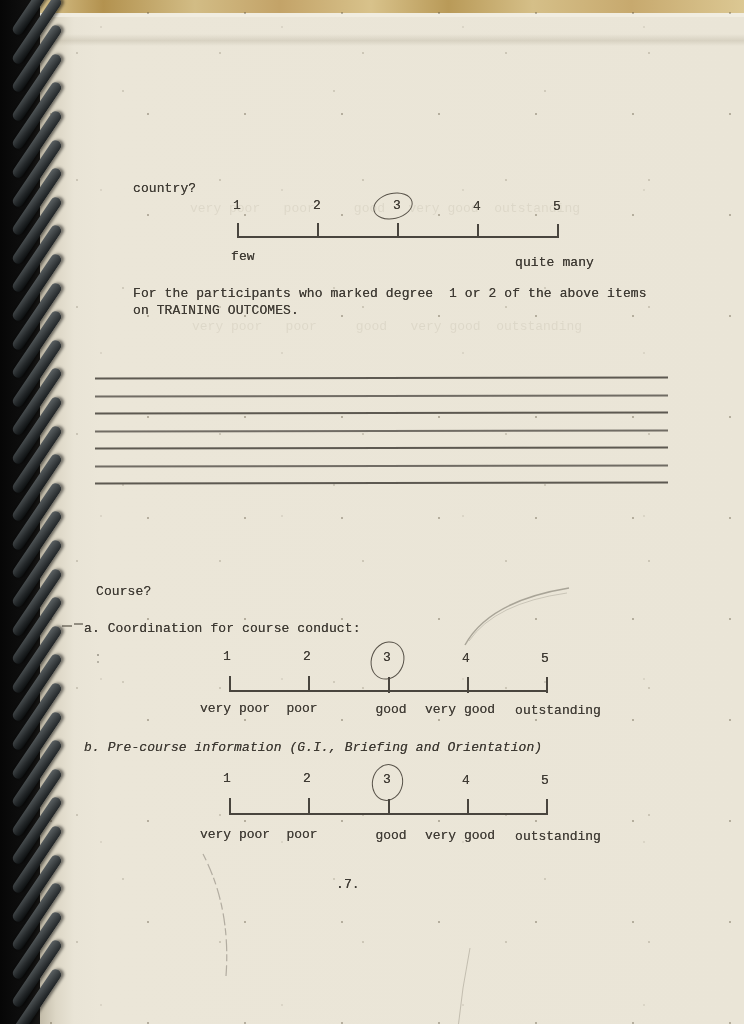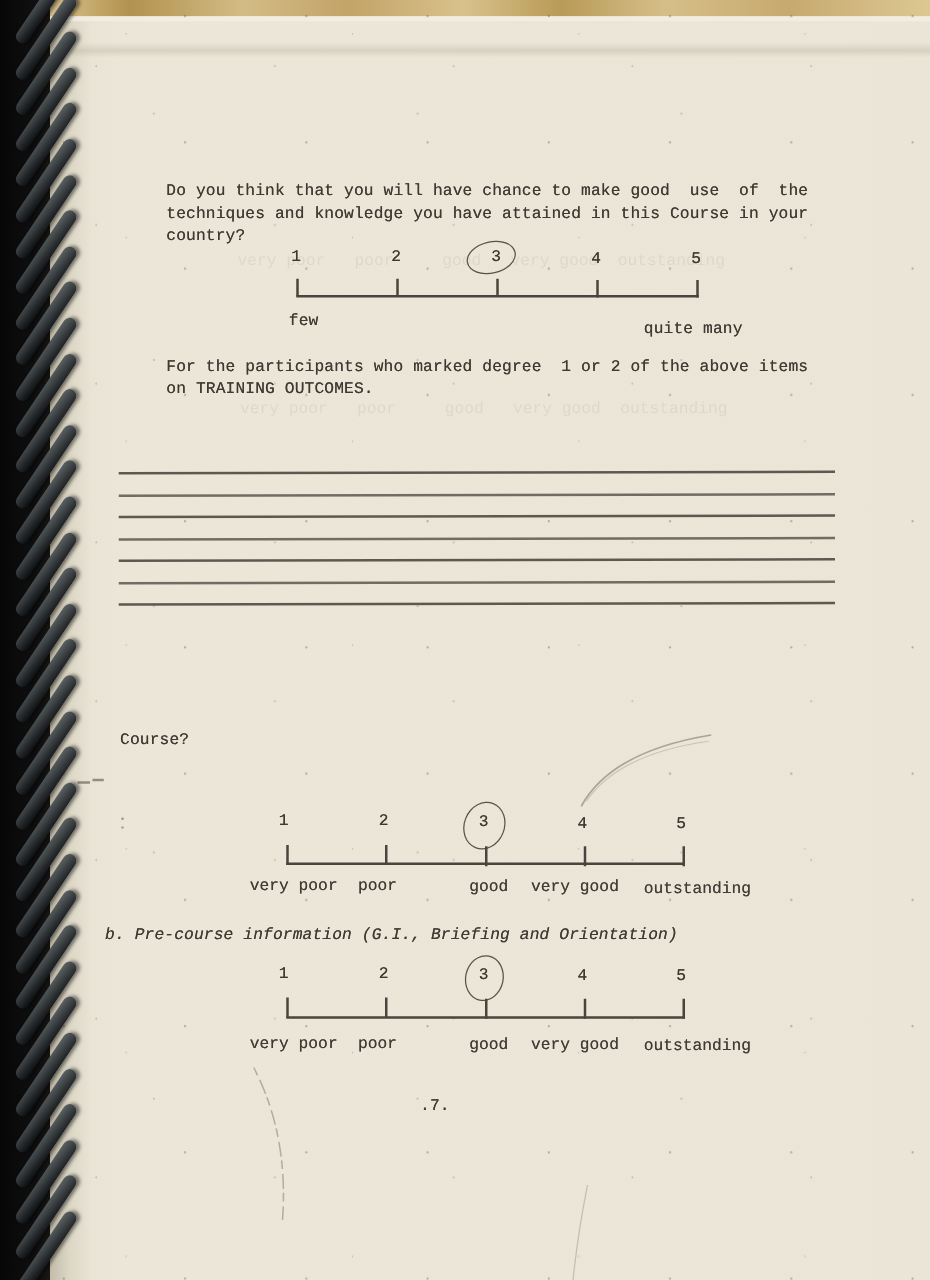--- a/index.html
+++ b/index.html
@@ -53,22 +53,20 @@
   <div class="paper-bg"></div>
   <div class="top-strip"></div>
   <div class="top-strip-edge"></div>
   <div class="crease"></div>
   <div class="speckles"></div>
 
   <div class="ghost" style="left:190px;top:201px;">very poor   poor     good   very good  outstanding</div>
   <div class="ghost" style="left:192px;top:319px;">very poor   poor     good   very good  outstanding</div>
 
 
-  <div class="t" style="left:133px;top:144px;">Do you think that you will have chance to make good  use  of  the</div>
-  <div class="t" style="left:133px;top:162px;">techniques and knowledge you have attained in this Course in your</div>
   <div class="t" style="left:133px;top:180px;">country?</div>
 
   <div>
     <span class="num" style="left:237px;top:199px;">1</span>
     <span class="num" style="left:317px;top:199px;">2</span>
     <span class="num" style="left:397px;top:199px;">3</span>
     <span class="num" style="left:477px;top:200px;">4</span>
     <span class="num" style="left:557px;top:200px;">5</span>
     <div class="circ" style="left:373px;top:193px;width:38px;height:24px;transform:rotate(-13deg);"></div>
     <div class="tick" style="left:237px;top:223px;height:14px;"></div>
@@ -91,20 +89,21 @@
       <div class="comment-line" style="top: 412px; opacity: 0.95;"></div>
       <div class="comment-line" style="top: 429.5px; opacity: 0.82;"></div>
       <div class="comment-line" style="top: 447px; opacity: 0.95;"></div>
       <div class="comment-line" style="top: 464.5px; opacity: 0.82;"></div>
       <div class="comment-line" style="top: 482px; opacity: 0.95;"></div>
     </div>
 
 
   <div class="t" style="left:96px;top:583px;">Course?</div>
 
+  <div class="t" style="left:84px;top:620px;">a. Coordination for course conduct:</div>
 
   <div>
     <span class="num" style="left:227px;top:650px;">1</span>
     <span class="num" style="left:307px;top:650px;">2</span>
     <span class="num" style="left:387px;top:651px;">3</span>
     <span class="num" style="left:466px;top:652px;">4</span>
     <span class="num" style="left:545px;top:652px;">5</span>
     <div class="circ" style="left:371px;top:641px;width:31px;height:37px;transform:rotate(22deg);"></div>
     <div class="tick" style="left:229px;top:676px;height:16px;"></div>
     <div class="tick" style="left:308px;top:676px;height:16px;"></div>

